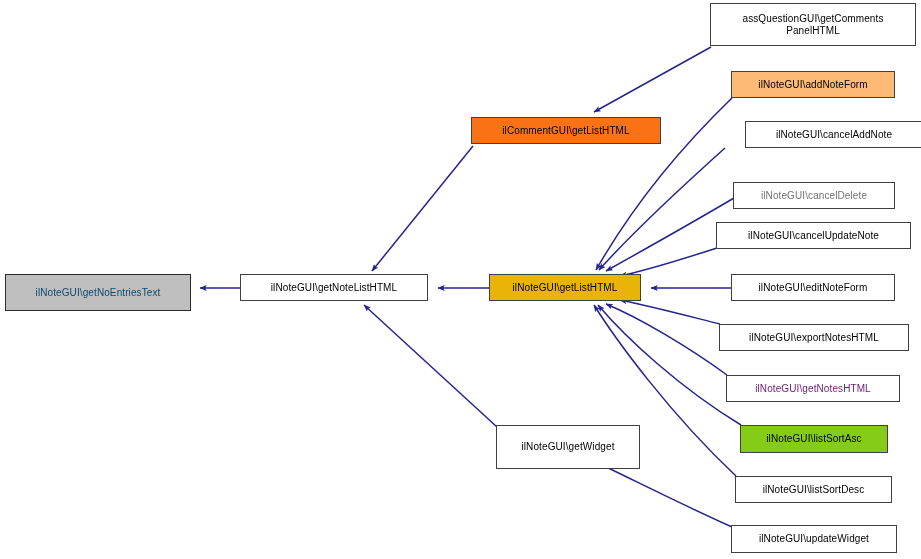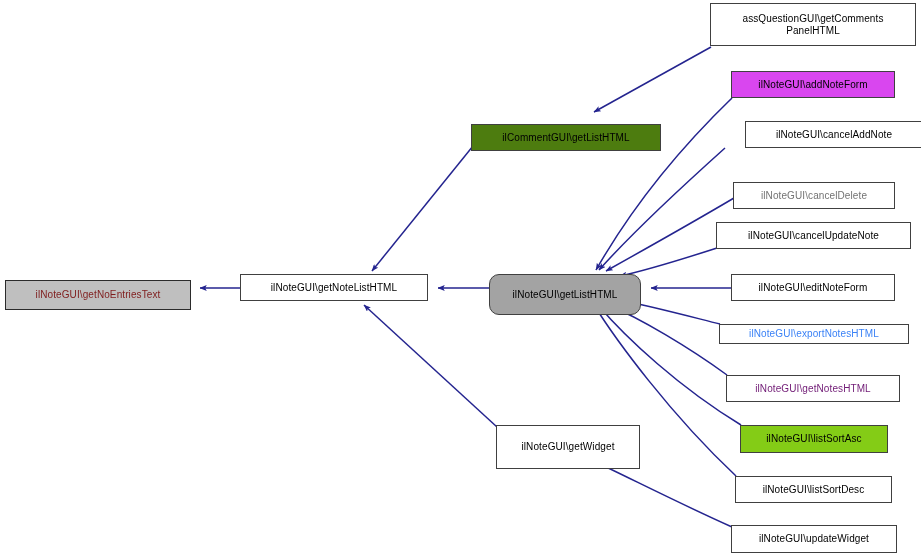--- a/index.html
+++ b/index.html
@@ -81,31 +81,31 @@
       <path d="M 720 324 C 688 316 650 306 620 300"></path>
       <path d="M 727 375 C 690 348 640 318 606 304"></path>
       <path d="M 741 425 C 680 388 626 338 598 305"></path>
       <path d="M 736 476 C 670 414 616 340 594 305"></path>
 
       <path d="M 732 527 C 676 502 622 474 587 458"></path>
     </g>
   </svg>
 
   <div id="nodes">
-      <div class="gnode highlight" style="left: 5px; top: 280px; width: 186px; height: 30px; background: rgb(191, 191, 191); border-color: rgb(43, 43, 43); color: #7f1d1d;"><span class="nlabel">ilNoteGUI\getNoEntriesText</span></div>
+      <div class="gnode highlight" style="left: 5px; top: 274px; width: 186px; height: 37px; background: rgb(191, 191, 191); border-color: rgb(43, 43, 43); color: #0c4a6e;"><span class="nlabel">ilNoteGUI\getNoEntriesText</span></div>
       <div class="gnode" style="left: 240px; top: 274px; width: 188px; height: 27px; background: rgb(255, 255, 255); border-color: rgb(64, 64, 64); color: rgb(0, 0, 0); text-align: right;"><span class="nlabel">ilNoteGUI\getNoteListHTML</span></div>
-      <div class="gnode" style="left: 471px; top: 117px; width: 190px; height: 27px; background: #4d7c0f; border-color: rgb(64, 64, 64); color: rgb(0, 0, 0); margin-top: 7px;"><span class="nlabel">ilCommentGUI\getListHTML</span></div>
-      <div class="gnode" style="left: 489px; top: 274px; width: 152px; height: 41px; background: #a3a3a3; border-color: rgb(64, 64, 64); color: rgb(0, 0, 0); border-radius: 10px;"><span class="nlabel">ilNoteGUI\getListHTML</span></div>
+      <div class="gnode" style="left: 471px; top: 117px; width: 190px; height: 27px; background: #f97316; border-color: rgb(64, 64, 64); color: rgb(0, 0, 0);"><span class="nlabel">ilCommentGUI\getListHTML</span></div>
+      <div class="gnode" style="left: 489px; top: 274px; width: 152px; height: 27px; background: #eab308; border-color: rgb(64, 64, 64); color: rgb(0, 0, 0);"><span class="nlabel">ilNoteGUI\getListHTML</span></div>
       <div class="gnode" style="left: 496px; top: 425px; width: 144px; height: 44px; background: rgb(255, 255, 255); border-color: rgb(64, 64, 64); color: rgb(0, 0, 0);"><span class="nlabel">ilNoteGUI\getWidget</span></div>
       <div class="gnode" style="left: 710px; top: 3px; width: 206px; height: 43px; background: rgb(255, 255, 255); border-color: rgb(64, 64, 64); color: rgb(0, 0, 0);"><span class="nlabel">assQuestionGUI\getComments
 PanelHTML</span></div>
-      <div class="gnode" style="left: 731px; top: 71px; width: 164px; height: 27px; background: #d946ef; border-color: rgb(64, 64, 64); color: rgb(0, 0, 0);"><span class="nlabel">ilNoteGUI\addNoteForm</span></div>
+      <div class="gnode" style="left: 731px; top: 71px; width: 164px; height: 27px; background: #fdba74; border-color: rgb(64, 64, 64); color: rgb(0, 0, 0);"><span class="nlabel">ilNoteGUI\addNoteForm</span></div>
       <div class="gnode" style="left: 724px; top: 121px; width: 178px; height: 27px; background: rgb(255, 255, 255); border-color: rgb(64, 64, 64); color: rgb(0, 0, 0); margin-left: 21px;"><span class="nlabel">ilNoteGUI\cancelAddNote</span></div>
       <div class="gnode" style="left: 733px; top: 171px; width: 162px; height: 27px; background: rgb(255, 255, 255); border-color: rgb(64, 64, 64); color: #737373; margin-top: 11px;"><span class="nlabel">ilNoteGUI\cancelDelete</span></div>
       <div class="gnode" style="left: 716px; top: 222px; width: 195px; height: 27px; background: rgb(255, 255, 255); border-color: rgb(64, 64, 64); color: rgb(0, 0, 0);"><span class="nlabel">ilNoteGUI\cancelUpdateNote</span></div>
       <div class="gnode" style="left: 731px; top: 274px; width: 164px; height: 27px; background: rgb(255, 255, 255); border-color: rgb(64, 64, 64); color: rgb(0, 0, 0);"><span class="nlabel">ilNoteGUI\editNoteForm</span></div>
-      <div class="gnode" style="left: 719px; top: 324px; width: 190px; height: 20px; background: rgb(255, 255, 255); border-color: rgb(64, 64, 64); color: #3b82f6;"><span class="nlabel">ilNoteGUI\exportNotesHTML</span></div>
+      <div class="gnode" style="left: 719px; top: 324px; width: 190px; height: 27px; background: rgb(255, 255, 255); border-color: rgb(64, 64, 64); color: #000000;"><span class="nlabel">ilNoteGUI\exportNotesHTML</span></div>
       <div class="gnode" style="left: 726px; top: 375px; width: 174px; height: 27px; background: rgb(255, 255, 255); border-color: rgb(64, 64, 64); color: #701a75;"><span class="nlabel">ilNoteGUI\getNotesHTML</span></div>
       <div class="gnode" style="left: 740px; top: 425px; width: 148px; height: 28px; background: #84cc16; border-color: rgb(64, 64, 64); color: rgb(0, 0, 0);"><span class="nlabel">ilNoteGUI\listSortAsc</span></div>
       <div class="gnode" style="left: 735px; top: 476px; width: 157px; height: 27px; background: rgb(255, 255, 255); border-color: rgb(64, 64, 64); color: rgb(0, 0, 0);"><span class="nlabel">ilNoteGUI\listSortDesc</span></div>
       <div class="gnode" style="left: 731px; top: 525px; width: 166px; height: 28px; background: rgb(255, 255, 255); border-color: rgb(64, 64, 64); color: rgb(0, 0, 0);"><span class="nlabel">ilNoteGUI\updateWidget</span></div>
     </div>
 </div>
 
 </body></html>

